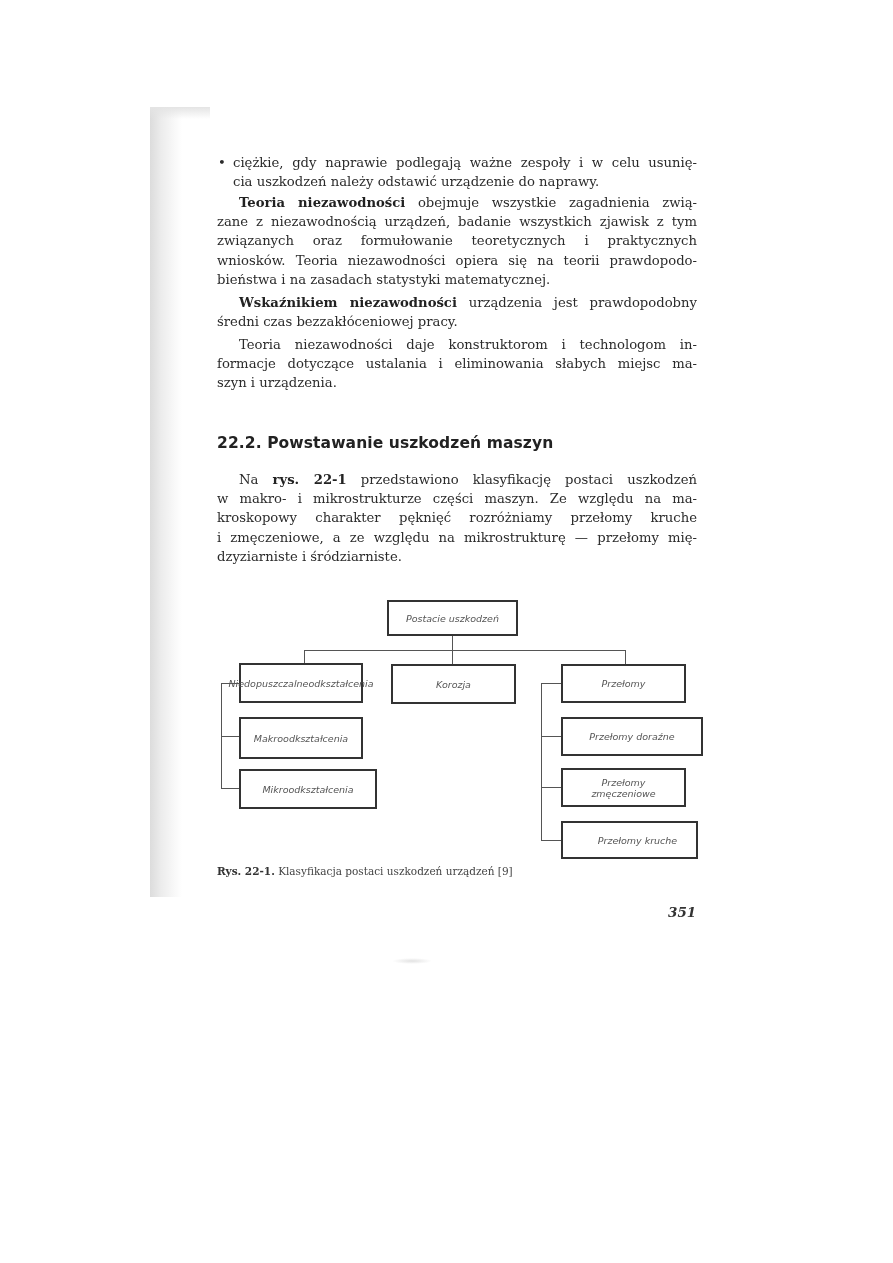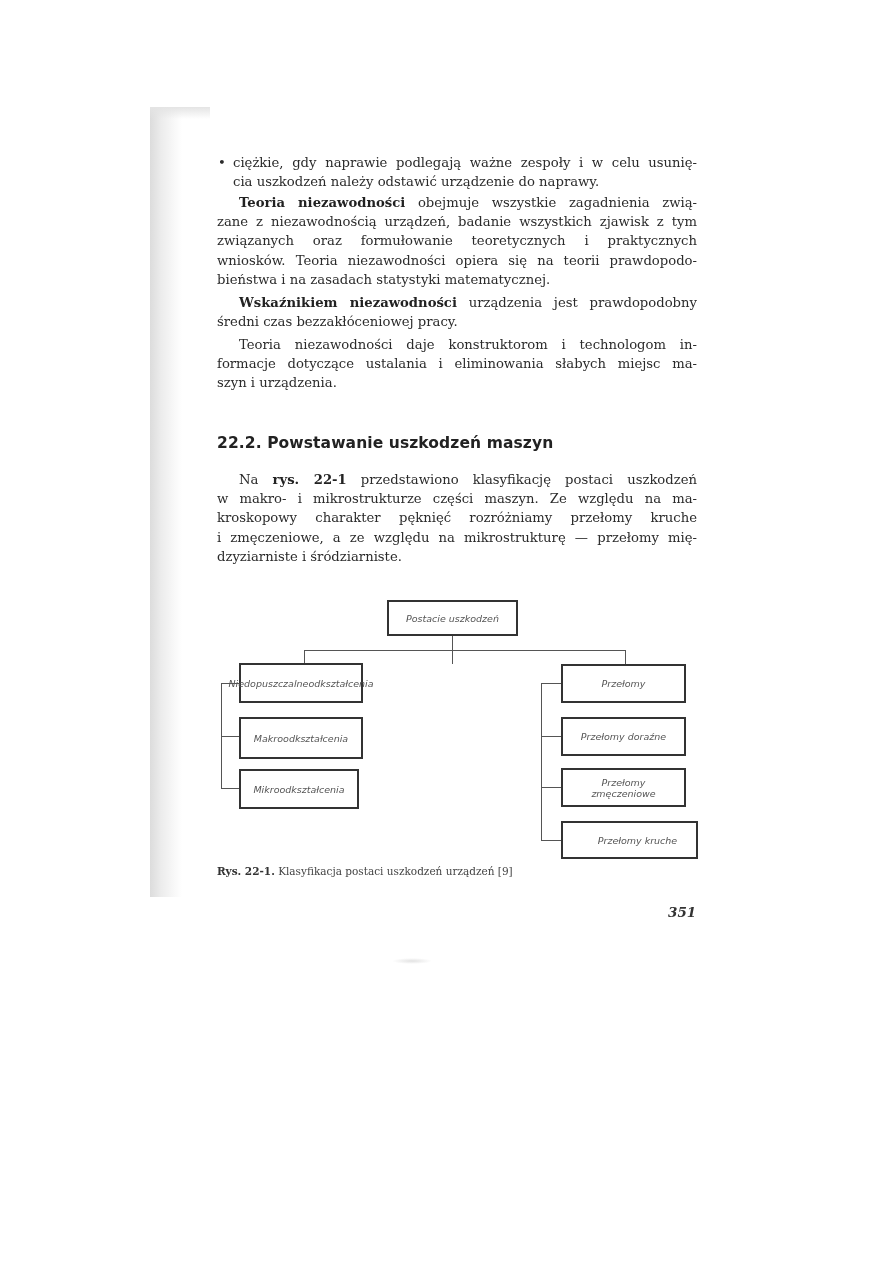--- a/index.html
+++ b/index.html
@@ -117,29 +117,32 @@
     <span>Postacie uszkodzeń</span>
   </div>
 
   <div class="box" style="left:239px;top:663px;width:124px;height:40px;">
     <span>Niedopuszczalne</span>
     <span>odkształcenia</span>
   </div>
   <div class="box" style="left:239px;top:717px;width:124px;height:42px;">
     <span>Makroodkształcenia</span>
   </div>
-  <div class="box" style="left:239px;top:769px;width:120px;height:40px;">
+  <div class="box" style="left:239px;top:769px;width:138px;height:40px;">
     <span>Mikroodkształcenia</span>
   </div>
 
+  <div class="box" style="left:391px;top:664px;width:125px;height:40px;">
+    <span>Korozja</span>
+  </div>
 
   <div class="box" style="left:561px;top:664px;width:125px;height:39px;">
     <span>Przełomy</span>
   </div>
-  <div class="box" style="left:561px;top:717px;width:125px;height:39px;">
+  <div class="box" style="left:561px;top:717px;width:142px;height:39px;">
     <span>Przełomy doraźne</span>
   </div>
   <div class="box" style="left:561px;top:768px;width:125px;height:39px;flex-direction:column;">
     <span>Przełomy</span>
     <span>zmęczeniowe</span>
   </div>
   <div class="box" style="left:561px;top:821px;width:137px;height:38px;padding-left:16px;">
     <span>Przełomy kruche</span>
   </div>
 </div>

